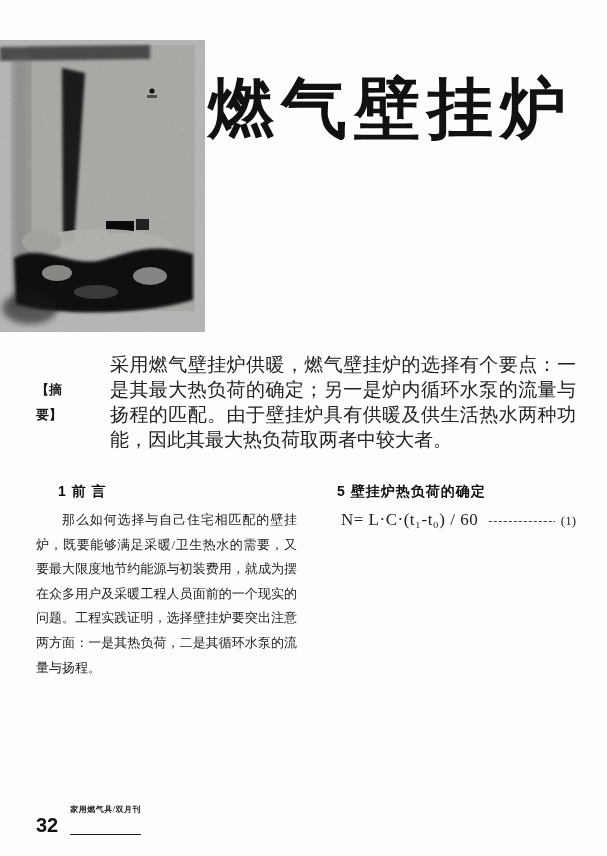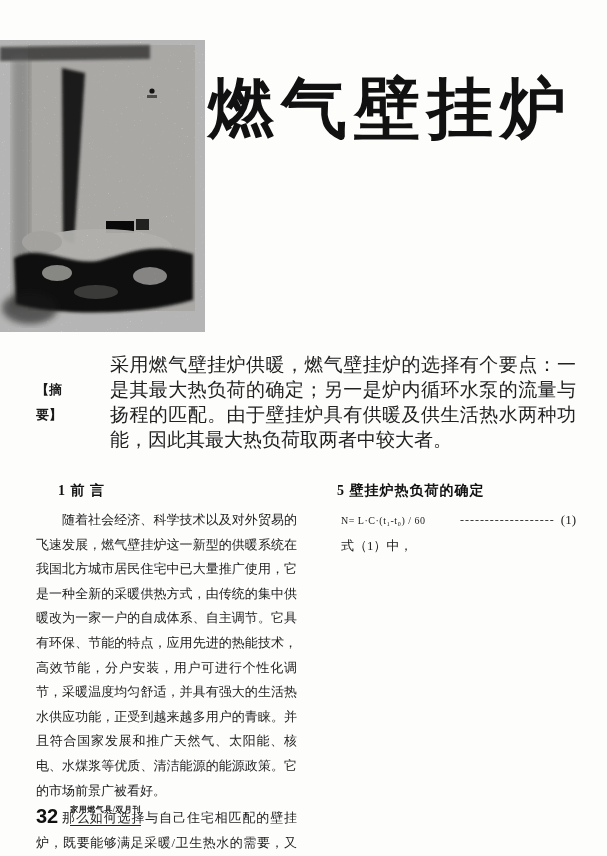--- a/index.html
+++ b/index.html
@@ -44,53 +44,53 @@
   .keywords-row .value{text-align:left;letter-spacing:1px;}
   
   .col{
     position:absolute;top:478px;width:261px;
     font-size:13px;line-height:24.6px;color:#222;
   }
   .col-left{left:36px;}
   .col-right{left:315px;}
   .col h3{
     margin:0 0 4px 22px;
-    font-family:Liberation Serif, serif;
+    font-family:Liberation Sans, sans-serif;
     font-weight:700;font-size:14px;line-height:26px;color:#111;
     letter-spacing:1px;
   }
   .col p{
     margin:0;text-indent:2em;text-align:justify;
   }
   .col p + p{margin-top:3px;}
   
   .formula-line{
     display:flex;align-items:baseline;
     margin:4px 0 0 26px;white-space:nowrap;
   }
-  .formula-expr{font-size:10px;letter-spacing:0.5px;}
+  .formula-expr{font-size:17px;letter-spacing:0.5px;}
   .formula-dashes{
     flex:1;text-align:right;font-size:12px;color:#333;
     letter-spacing:1px;overflow:hidden;margin:0 6px 0 10px;
   }
   .formula-no{font-size:13px;}
   .eq-intro{margin:4px 0 0 26px;text-indent:0;}
   
   .footer{
     position:absolute;left:36px;top:804px;
     display:flex;align-items:flex-end;
   }
   .footer .pageno{
     font-family:"Liberation Sans", sans-serif;
     font-weight:700;font-size:20px;color:#111;
   }
   .footer .journal{
     margin-left:12px;margin-bottom:2px;
     font-size:8px;color:#222;letter-spacing:0.5px;
-    border-bottom:1px solid #222;padding-bottom:10px;
+    border-bottom:1px solid #222;padding-bottom:19px;
     font-weight:700;
   }
 </style>
 </head>
 <body>
 
 <div class="page">
 
   <div class="photo-wrap">
     <svg width="205" height="292" viewBox="0 0 205 292">
@@ -141,32 +141,30 @@
 
 
   <div class="meta-row abstract-row">
     <span class="label">【摘　要】</span>
     <span class="value">采用燃气壁挂炉供暖，燃气壁挂炉的选择有个要点：一是其最大热负荷的确定；另一是炉内循环水泵的流量与扬程的匹配。由于壁挂炉具有供暖及供生活热水两种功能，因此其最大热负荷取两者中较大者。</span>
   </div>
 
 
   <div class="col col-left">
     <h3>1 前 言</h3>
-    <p>随着社会经济、科学技术以及对外贸易的飞速发展，燃气壁挂炉这一新型的供暖系统在我国北方城市居民住宅中已大量推广使用，它是一种全新的采暖供热方式，由传统的集中供暖改为一家一户的自成体系、自主调节。它具有环保、节能的特点，应用先进的热能技术，高效节能，分户安装，用户可进行个性化调节，采暖温度均匀舒适，并具有强大的生活热水供应功能，正受到越来越多用户的青睐。并且符合国家发展和推广天然气、太阳能、核电、水煤浆等优质、清洁能源的能源政策。它的市场前景广被看好。</p>
     <p>那么如何选择与自己住宅相匹配的壁挂炉，既要能够满足采暖/卫生热水的需要，又要最大限度地节约能源与初装费用，就成为摆在众多用户及采暖工程人员面前的一个现实的问题。工程实践证明，选择壁挂炉要突出注意两方面：一是其热负荷，二是其循环水泵的流量与扬程。</p>
   </div>
 
   <div class="col col-right">
     <h3>5 壁挂炉热负荷的确定</h3>
     <div class="formula-line">
       <span class="formula-expr">N= L·C·(t₁-t₀) / 60</span>
       <span class="formula-dashes">-------------------</span>
       <span class="formula-no">(1)</span>
     </div>
-    <p class="eq-intro">式（1）中，</p>
 
   </div>
 
   <div class="footer">
     <span class="pageno">32</span>
     <span class="journal">家用燃气具/双月刊</span>
   </div>
 
 </div>
 

